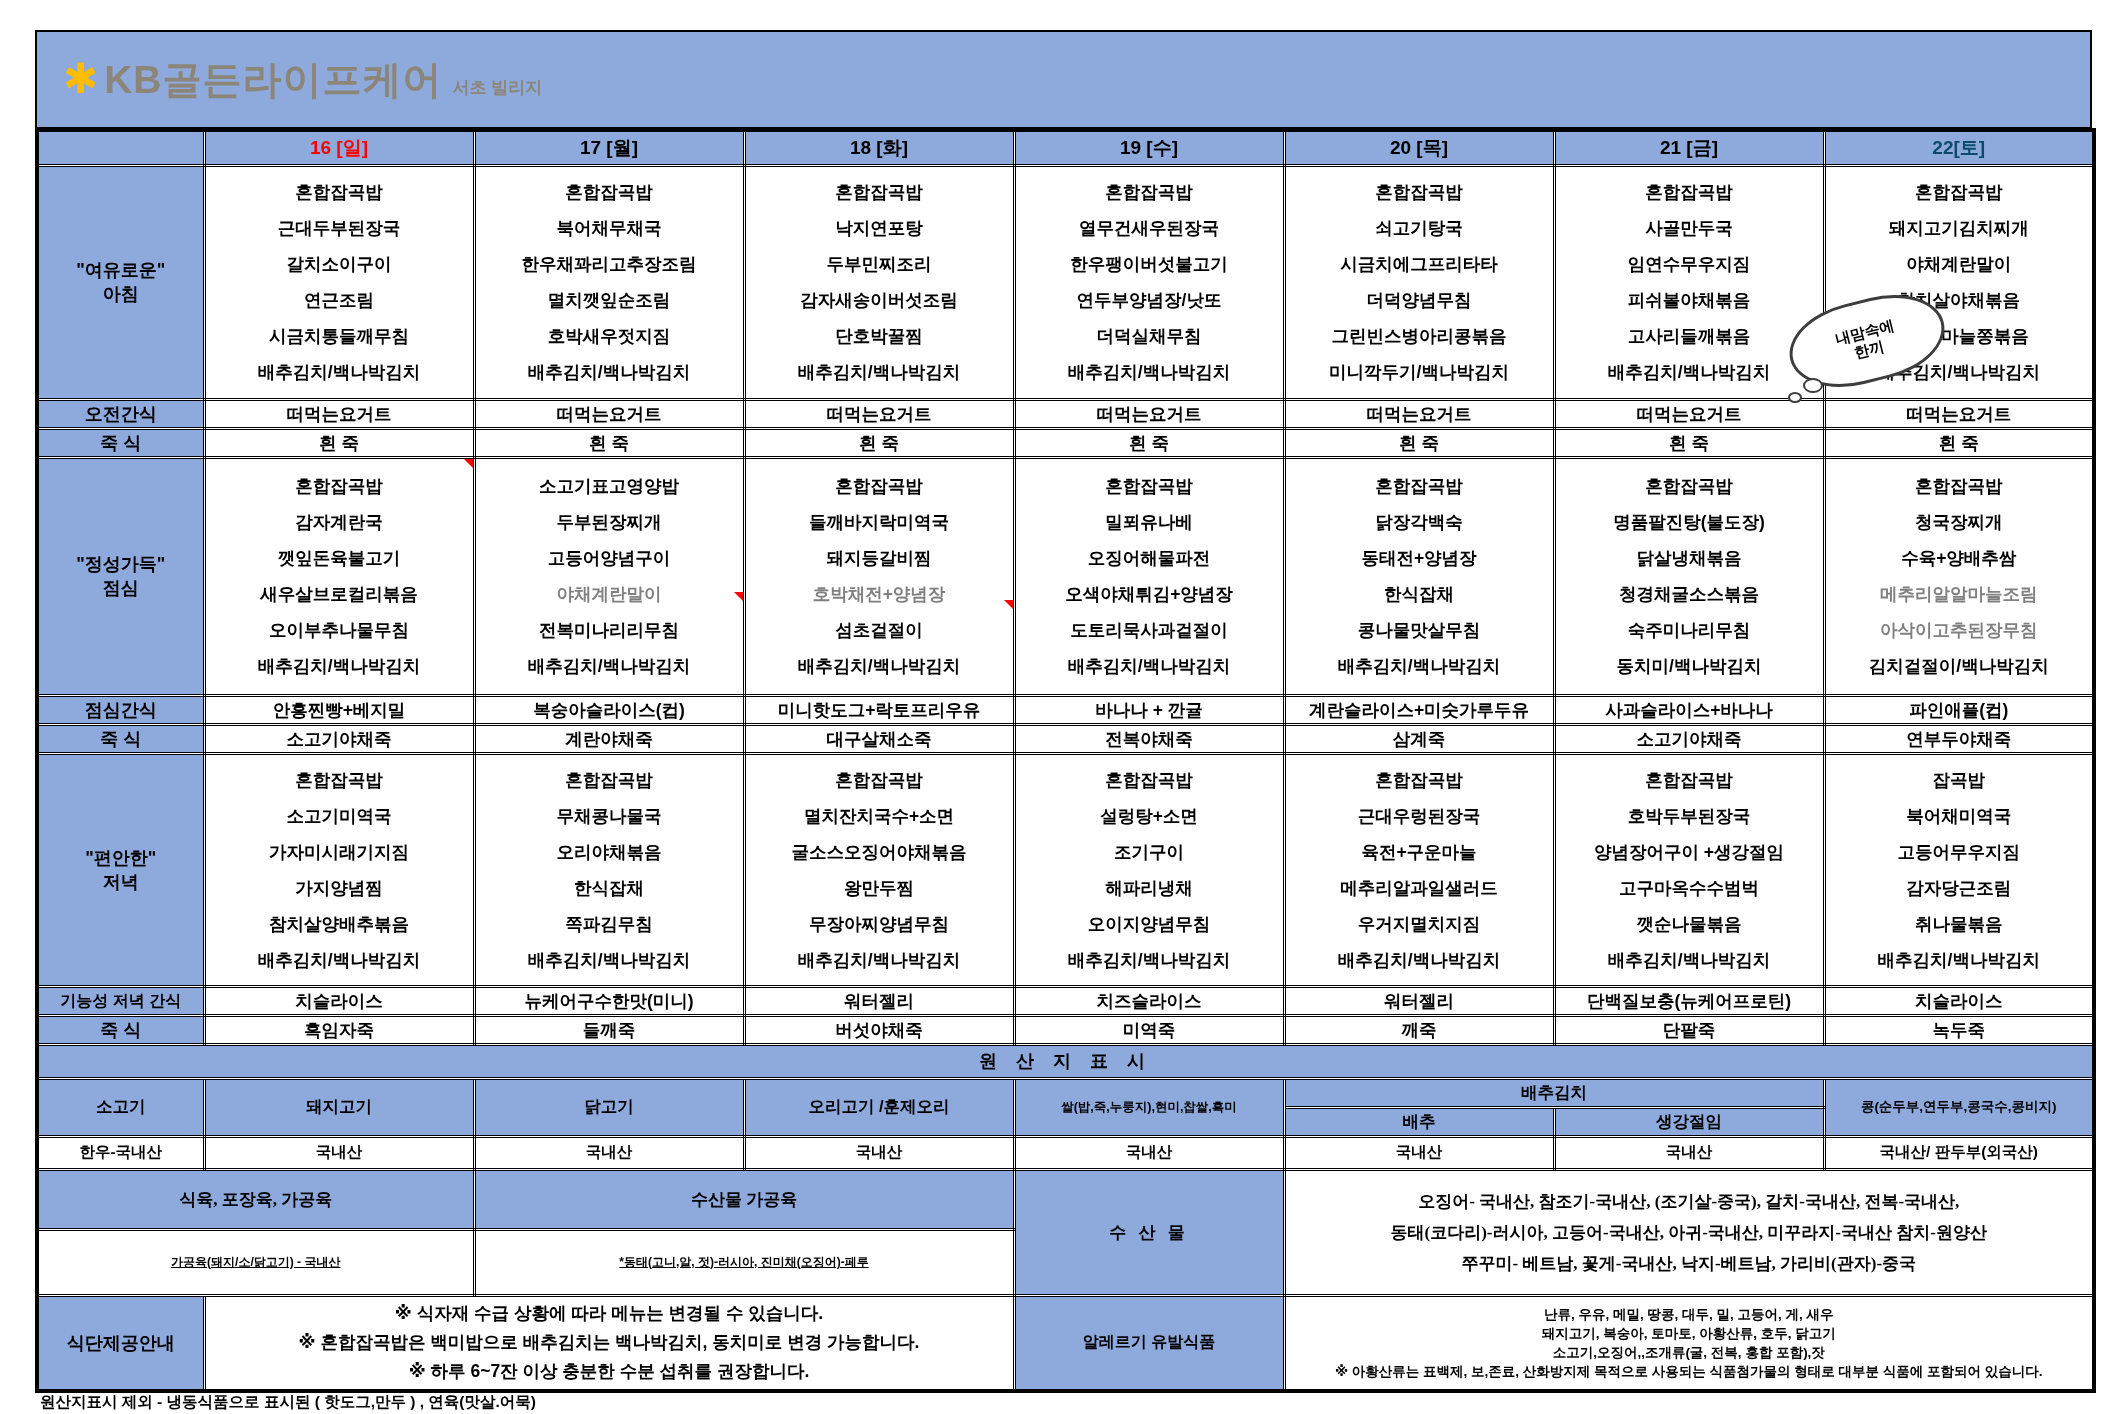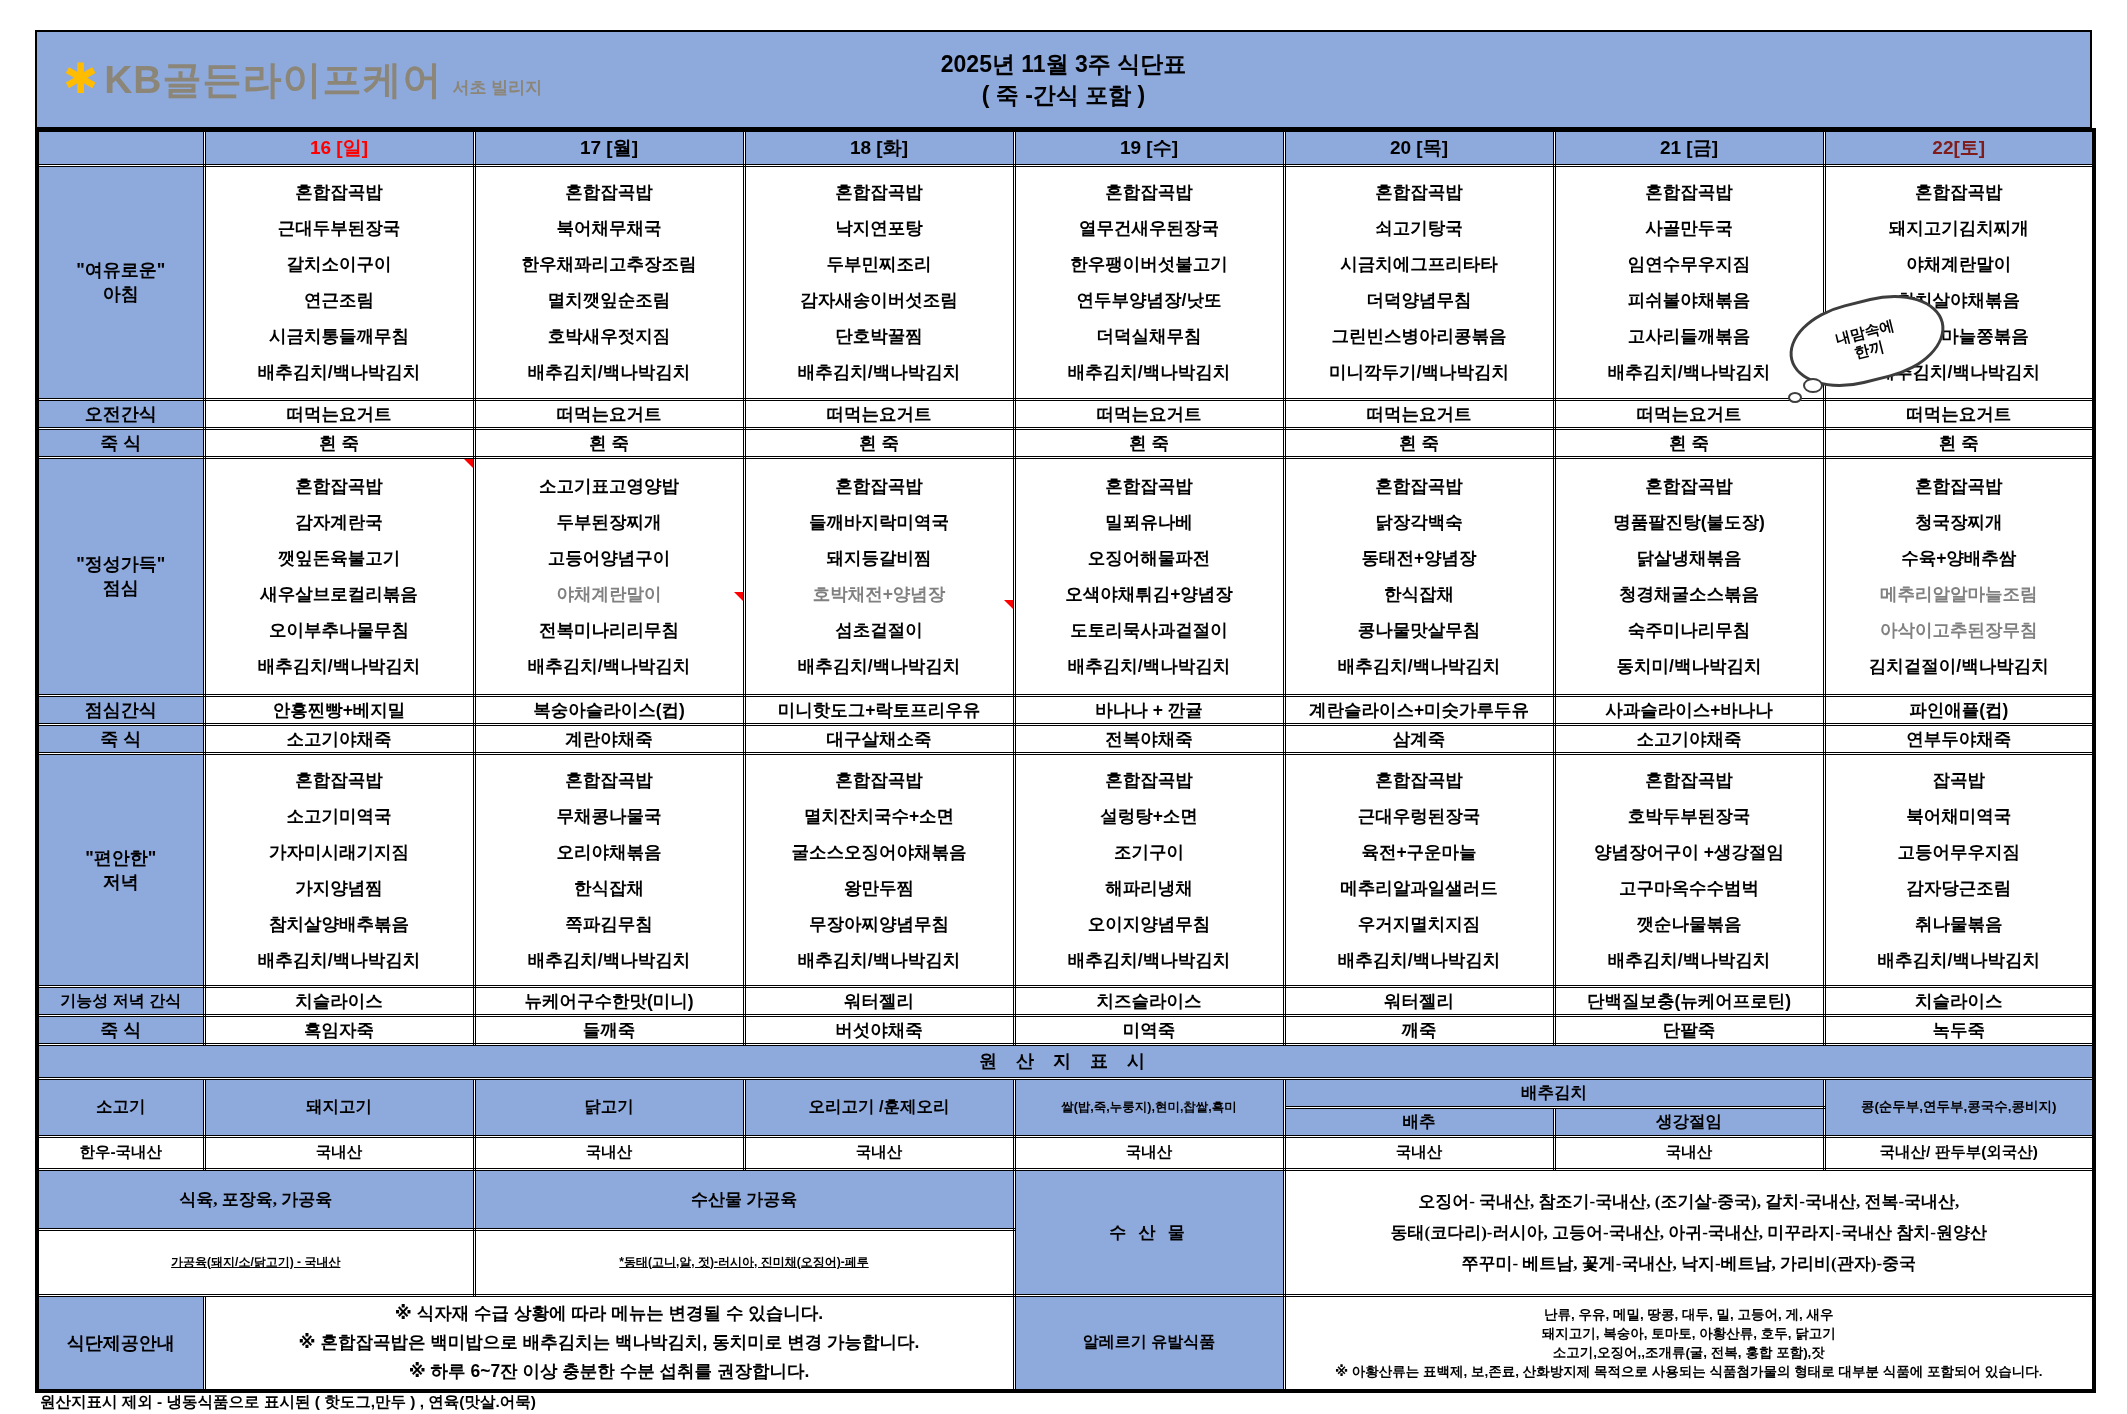--- a/index.html
+++ b/index.html
@@ -17,21 +17,21 @@
   .logo-site{color:#8C8678;font-size:17px;margin-left:10px;}
   .titles{position:absolute;left:0;right:0;top:50%;transform:translateY(-50%);text-align:center;font-size:23px;line-height:31px;}
 
   
   table.menu{border-collapse:collapse;table-layout:fixed;width:2057px;border:4px solid #000;}
   table.menu td{border:3px double #000;padding:0 2px;text-align:center;vertical-align:middle;overflow:hidden;position:relative;box-sizing:border-box;}
   .hd{background:#8EA9DB;font-size:18px;}
   .wt{background:#ffffff;}
   .day-head{font-size:19px;}
   .c-red{color:#FF0000;}
-  .c-blue{color:#7f1d1d;}
+  .c-blue{color:#0c4a6e;}
   .rowlabel{font-size:18px;line-height:24px;}
   .rowlabel-sm{font-size:16px;margin-top:10px;}
   .menu-cell{font-size:17.5px;}
   .menu-cell .menu-line{line-height:36px;}
   .gray{color:#808080;}
   .snack-cell,.porr-cell{font-size:17.5px;}
 
   tr.r-dayhead{height:35px;}
   tr.r-breakfast{height:234px;}
   tr.r-snack{height:29px;}
@@ -80,24 +80,20 @@
 <body>
 
 <div class="sheet">
 
   <div class="titleband">
     <div class="logo">
       <span class="logo-mark">✱</span>
       <span class="logo-brand">KB골든라이프케어</span>
       <span class="logo-site">서초 빌리지</span>
     </div>
-    <div class="titles">
-      <div>2025년 11월 3주 식단표</div>
-      <div>( 죽 -간식 포함 )</div>
-    </div>
   </div>
 
   <div class="bubble">
     <div>내맘속에</div>
     <div>한끼</div>
   </div>
   <div class="bubble-tail tail1"></div>
   <div class="bubble-tail tail2"></div>
 
   <table class="menu">

